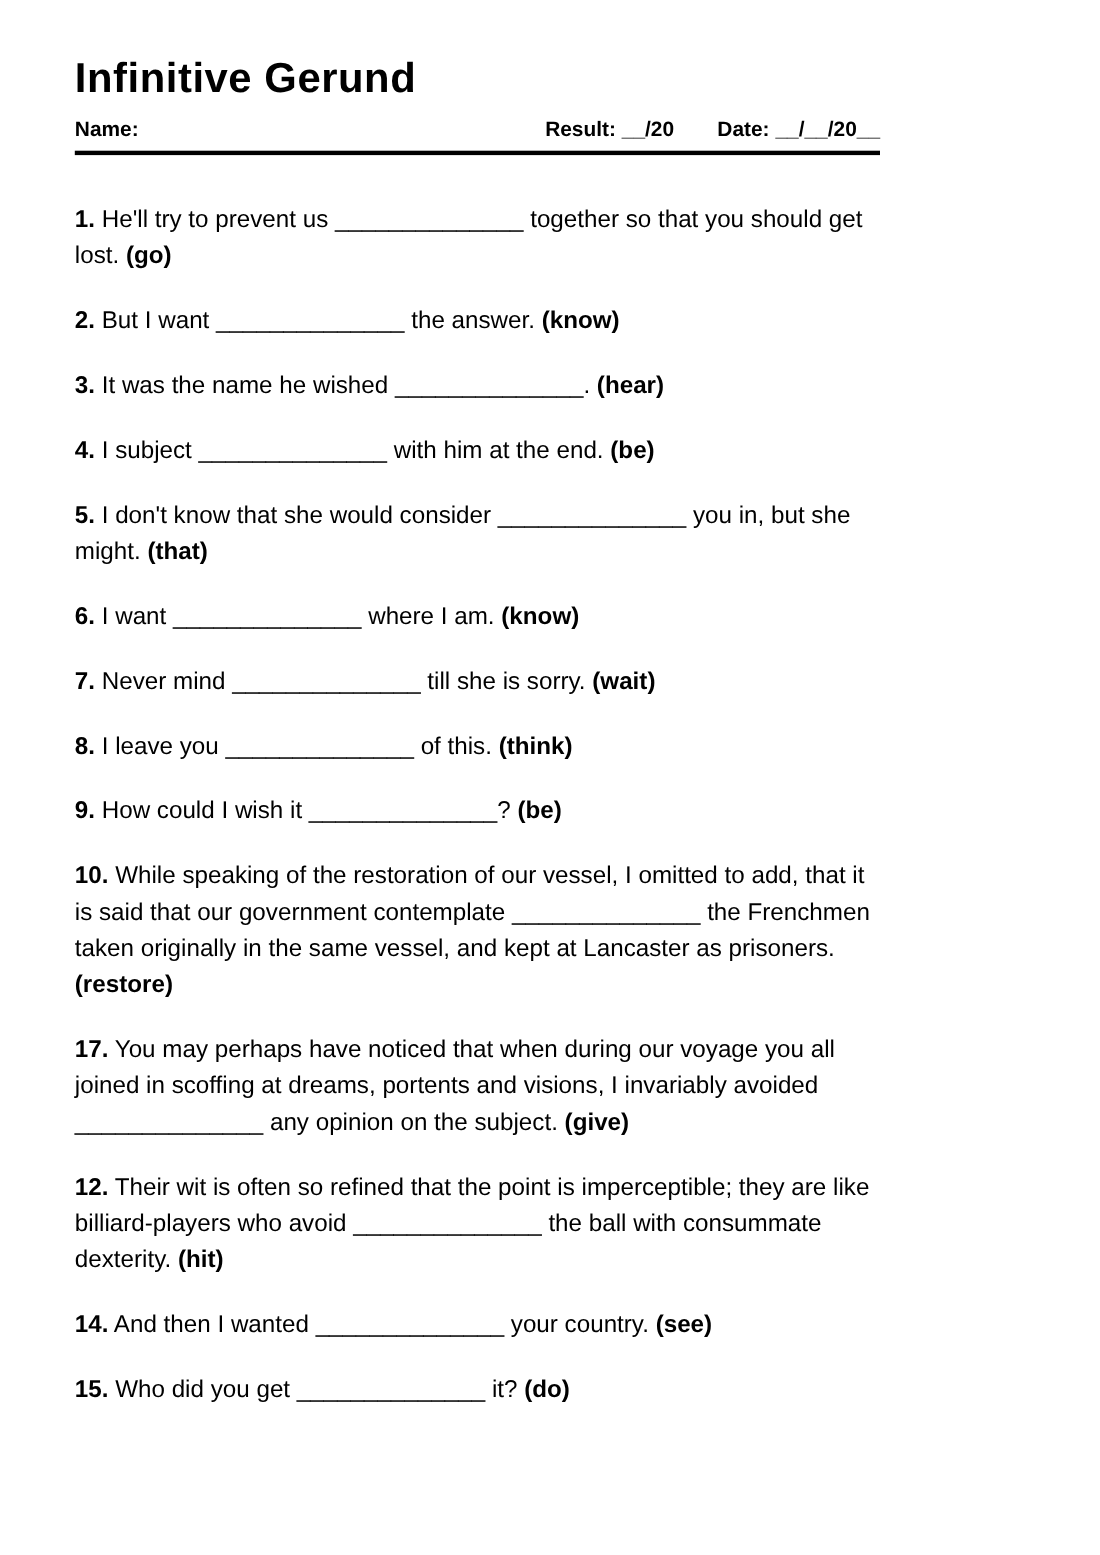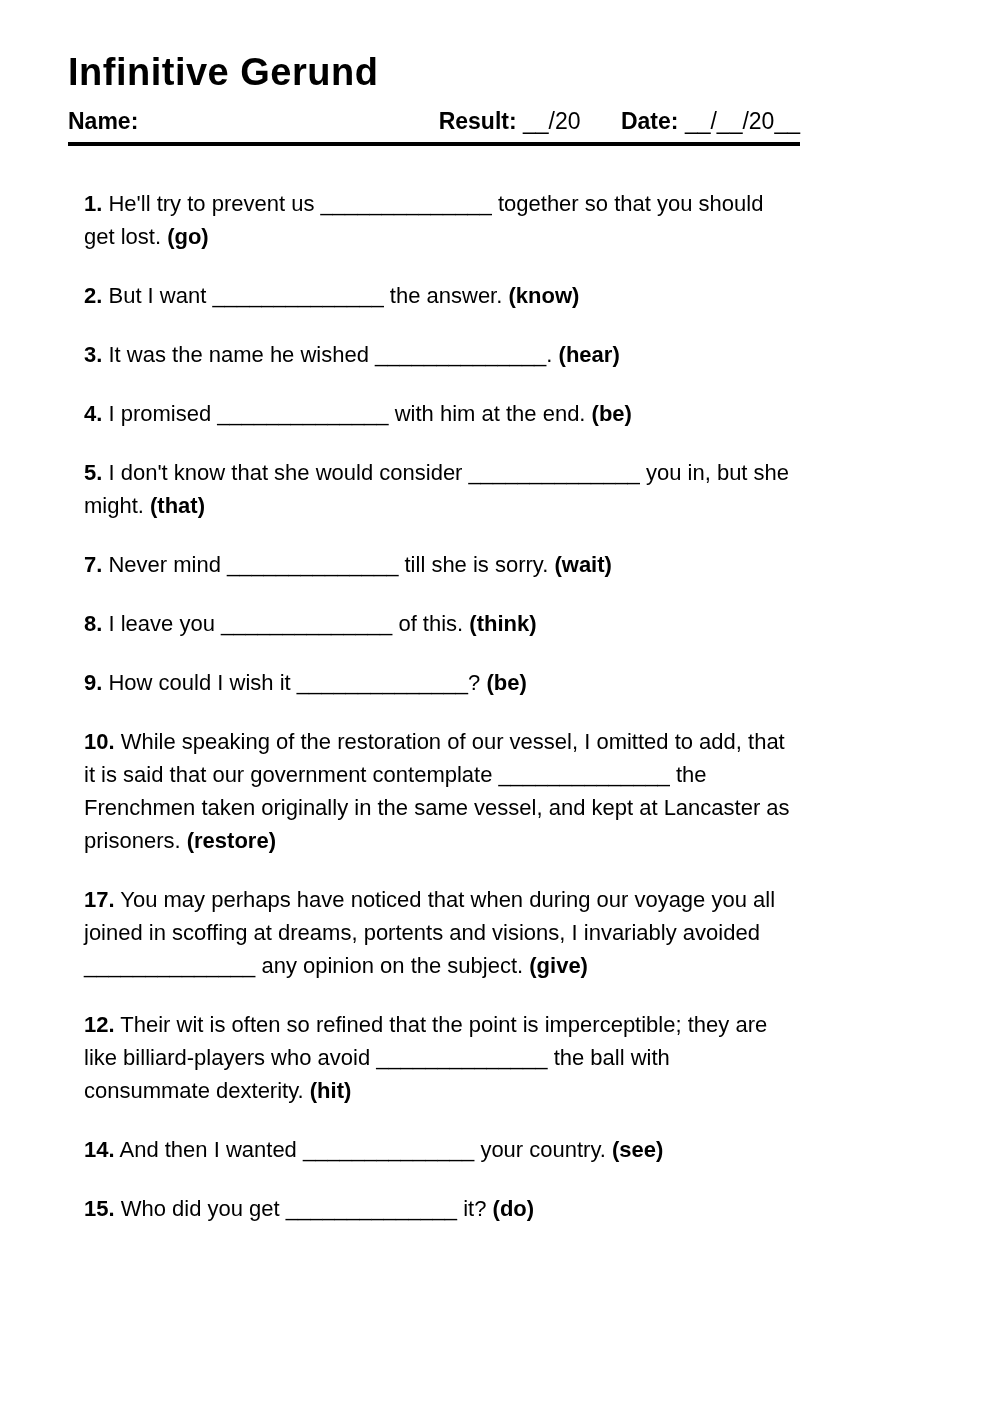--- a/index.html
+++ b/index.html
@@ -24,41 +24,41 @@
     line-height: 1.2;
     font-weight: 700;
     letter-spacing: 0.5px;
   }
   .meta-row {
     display: flex;
     justify-content: space-between;
     align-items: flex-start;
     margin-top: 12px;
     padding-bottom: 7px;
-    font-size: 23px;
+    font-size: 19px;
     line-height: 1.2;
   }
   .meta-row .label {
     font-weight: 700;
   }
   .meta-right .pair + .pair {
     margin-left: 34px;
   }
   .meta-value {
-    font-weight: 400;
+    font-weight: 700;
   }
   .rule {
     border-top: 4px solid #000000;
     height: 0;
   }
   .questions {
     margin-top: 41px;
   }
   p.question {
-    margin: 0 0 26px 16px;
+    margin: 0 0 26px 0;
     font-size: 22px;
     line-height: 1.5;
   }
   p.question strong {
     font-weight: 700;
   }
   .blank {
     letter-spacing: 0;
     white-space: nowrap;
   }
@@ -76,22 +76,23 @@
       <span class="pair"><span class="label">Date:</span> <span class="meta-value">__/__/20__</span></span>
     </span>
   </div>
 
   <div class="rule"></div>
 
   <div class="questions">
       <p class="question"><strong>1.</strong><span> He'll try to prevent us </span><span class="blank">______________</span><span> together so that you should get lost. </span><strong>(go)</strong></p>
       <p class="question"><strong>2.</strong><span> But I want </span><span class="blank">______________</span><span> the answer. </span><strong>(know)</strong></p>
       <p class="question"><strong>3.</strong><span> It was the name he wished </span><span class="blank">______________</span><span>. </span><strong>(hear)</strong></p>
-      <p class="question"><strong>4.</strong><span> I promised </span><span class="blank">______________</span><span> with him at the end. </span><strong>(be)</strong></p>
+      <p class="question"><strong>4.</strong><span> I subject </span><span class="blank">______________</span><span> with him at the end. </span><strong>(be)</strong></p>
       <p class="question"><strong>5.</strong><span> I don't know that she would consider </span><span class="blank">______________</span><span> you in, but she might. </span><strong>(that)</strong></p>
+      <p class="question"><strong>6.</strong><span> I want </span><span class="blank">______________</span><span> where I am. </span><strong>(know)</strong></p>
       <p class="question"><strong>7.</strong><span> Never mind </span><span class="blank">______________</span><span> till she is sorry. </span><strong>(wait)</strong></p>
       <p class="question"><strong>8.</strong><span> I leave you </span><span class="blank">______________</span><span> of this. </span><strong>(think)</strong></p>
       <p class="question"><strong>9.</strong><span> How could I wish it </span><span class="blank">______________</span><span>? </span><strong>(be)</strong></p>
       <p class="question"><strong>10.</strong><span> While speaking of the restoration of our vessel, I omitted to add, that it is said that our government contemplate </span><span class="blank">______________</span><span> the Frenchmen taken originally in the same vessel, and kept at Lancaster as prisoners. </span><strong>(restore)</strong></p>
       <p class="question"><strong>17.</strong><span> You may perhaps have noticed that when during our voyage you all joined in scoffing at dreams, portents and visions, I invariably avoided </span><span class="blank">______________</span><span> any opinion on the subject. </span><strong>(give)</strong></p>
       <p class="question"><strong>12.</strong><span> Their wit is often so refined that the point is imperceptible; they are like billiard-players who avoid </span><span class="blank">______________</span><span> the ball with consummate dexterity. </span><strong>(hit)</strong></p>
       <p class="question"><strong>14.</strong><span> And then I wanted </span><span class="blank">______________</span><span> your country. </span><strong>(see)</strong></p>
       <p class="question"><strong>15.</strong><span> Who did you get </span><span class="blank">______________</span><span> it? </span><strong>(do)</strong></p>
     </div>
 </div>

